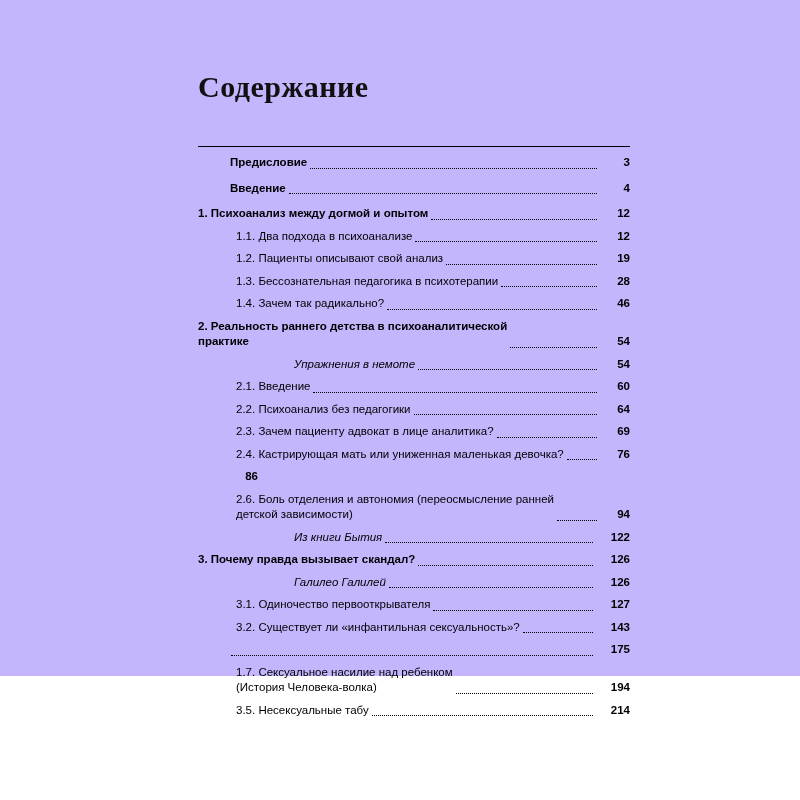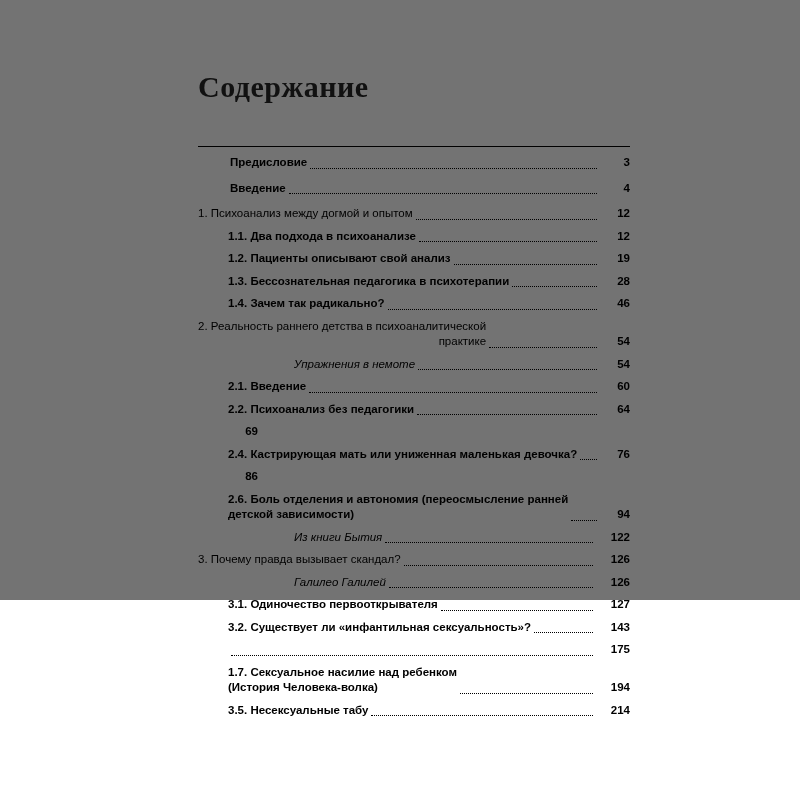--- a/index.html
+++ b/index.html
@@ -10,22 +10,22 @@
     width: 800px;
     height: 800px;
     background: #ffffff;
     font-family: "Liberation Sans", sans-serif;
     color: #000000;
     overflow: hidden;
   }
   .page {
     position: relative;
     width: 800px;
-    height: 600px;
-    background: #737373;
+    height: 676px;
+    background: #c4b5fd;
   }
   .content {
     position: absolute;
     left: 198px;
     top: 70px;
     width: 432px;
   }
   .toc-title {
     font-family: "Liberation Serif", serif;
     font-size: 30px;
@@ -77,24 +77,24 @@
     text-align: right;
     width: 30px;
     font-weight: bold;
   }
 
   
   .lvl-0 .label { font-weight: bold; }
   .lvl-0 { margin-bottom: 10px; }
 
   .lvl-1 { padding-left: 0; }
-  .lvl-1 .label { font-weight: normal; text-align: right; }
+  .lvl-1 .label { font-weight: bold; }
 
   .lvl-2 { padding-left: 30px; }
-  .lvl-2 .label { font-weight: bold; }
+  .lvl-2 .label { font-weight: normal; margin-left: 8px; }
 
   .lvl-3 { padding-left: 48px; }
   .lvl-3 .label { font-style: italic; font-weight: normal; margin-left: 48px; }
   .wide .page-num { width: 34px; }
 </style>
 </head>
 <body>
 
 <div class="page">
   <div class="content">
@@ -173,20 +173,24 @@
           <span class="page-num">60</span>
         </li>
         <li class="entry lvl-2">
           <span class="label-wrap">
             <span class="label">2.2. Психоанализ без педагогики</span>
             <span class="dots"></span>
           </span>
           <span class="page-num">64</span>
         </li>
         <li class="entry lvl-2">
+          <span class="label-wrap">
+            <span class="label">2.3. Зачем пациенту адвокат в лице аналитика?</span>
+            <span class="dots"></span>
+          </span>
           <span class="page-num">69</span>
         </li>
         <li class="entry lvl-2">
           <span class="label-wrap">
             <span class="label">2.4. Кастрирующая мать или униженная маленькая девочка?</span>
             <span class="dots"></span>
           </span>
           <span class="page-num">76</span>
         </li>
         <li class="entry lvl-2">

